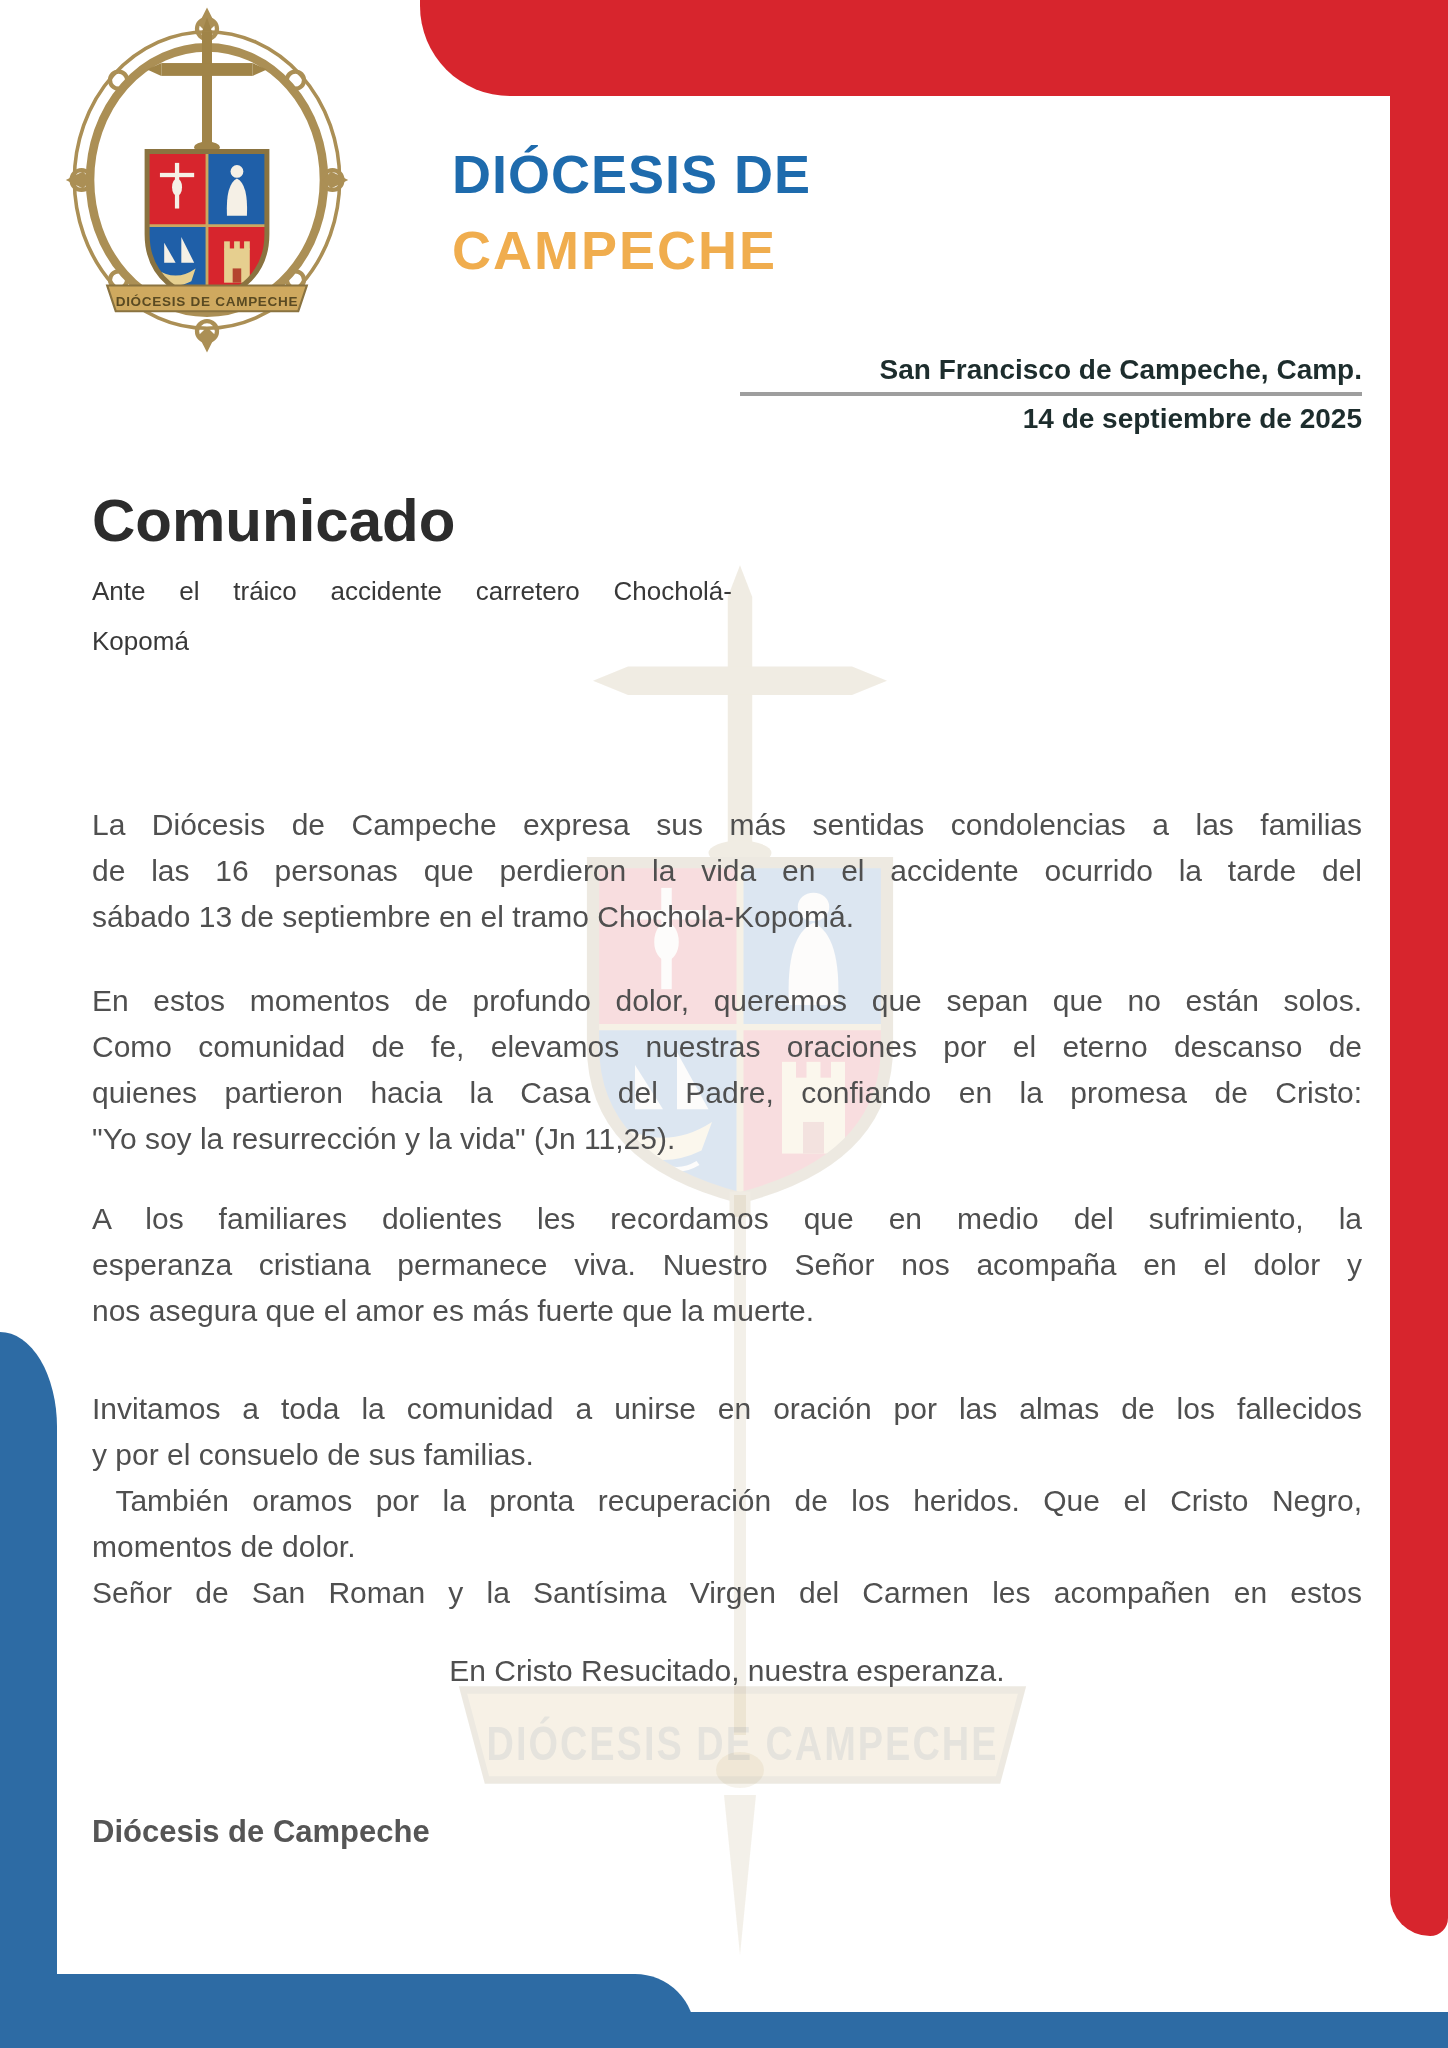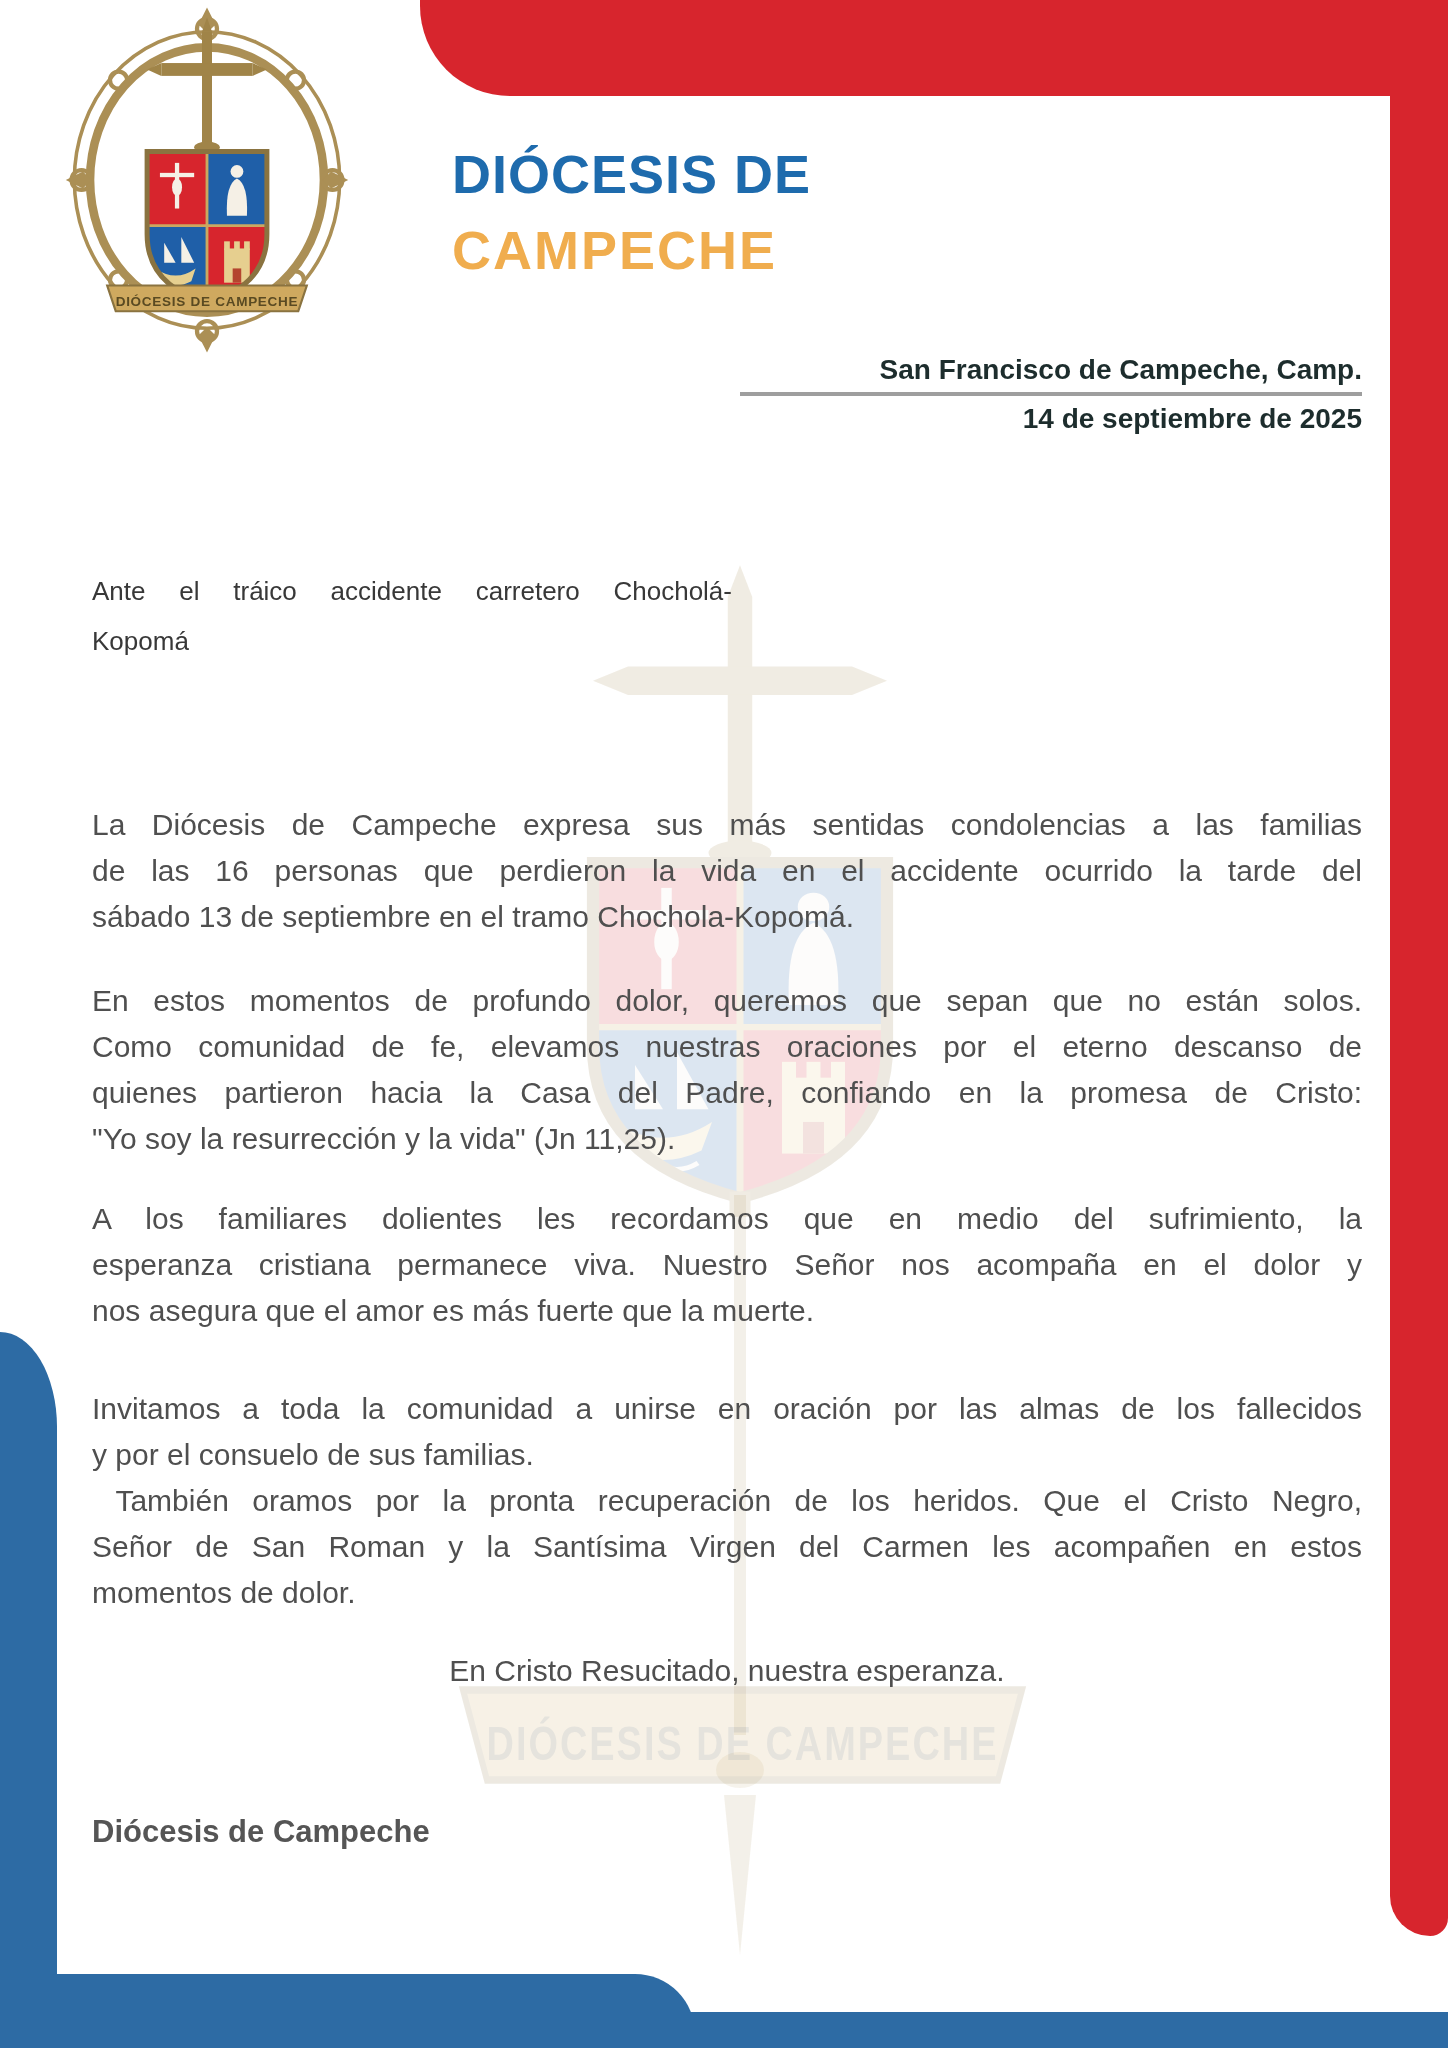--- a/index.html
+++ b/index.html
@@ -154,20 +154,21 @@
     <div class="l1">DIÓCESIS DE</div>
     <div class="l2">CAMPECHE</div>
   </div>
 
   <div class="dateline">
     <div>San Francisco de Campeche, Camp.</div>
     <div class="rule"></div>
     <div>14 de septiembre de 2025</div>
   </div>
 
+  <div class="doc-title">Comunicado</div>
 
   <div class="subtitle">
       <div class="ln">Ante el tráico accidente carretero Chocholá-</div>
       <div class="ln noj">Kopomá</div>
     </div>
 
   <div id="p1" class="para">
       <div class="ln">La Diócesis de Campeche expresa sus más sentidas condolencias a las familias</div>
       <div class="ln">de las 16 personas que perdieron la vida en el accidente ocurrido la tarde del</div>
       <div class="ln noj">sábado 13 de septiembre en el tramo Chochola-Kopomá.</div>
@@ -183,21 +184,21 @@
   <div id="p3" class="para">
       <div class="ln">A los familiares dolientes les recordamos que en medio del sufrimiento, la</div>
       <div class="ln">esperanza cristiana permanece viva. Nuestro Señor nos acompaña en el dolor y</div>
       <div class="ln noj">nos asegura que el amor es más fuerte que la muerte.</div>
     </div>
 
   <div id="p4" class="para">
       <div class="ln">Invitamos a toda la comunidad a unirse en oración por las almas de los fallecidos</div>
       <div class="ln noj">y por el consuelo de sus familias.</div>
       <div class="ln">&nbsp;También oramos por la pronta recuperación de los heridos. Que el Cristo Negro,</div>
+      <div class="ln noj">momentos de dolor.</div>
       <div class="ln">Señor de San Roman y la Santísima Virgen del Carmen les acompañen en estos</div>
-      <div class="ln noj">momentos de dolor.</div>
     </div>
 
   <div id="closing" class="para">En Cristo Resucitado, nuestra esperanza.</div>
 
   <div class="signature">Diócesis de Campeche</div>
 
 </div>
 
 </body></html>

